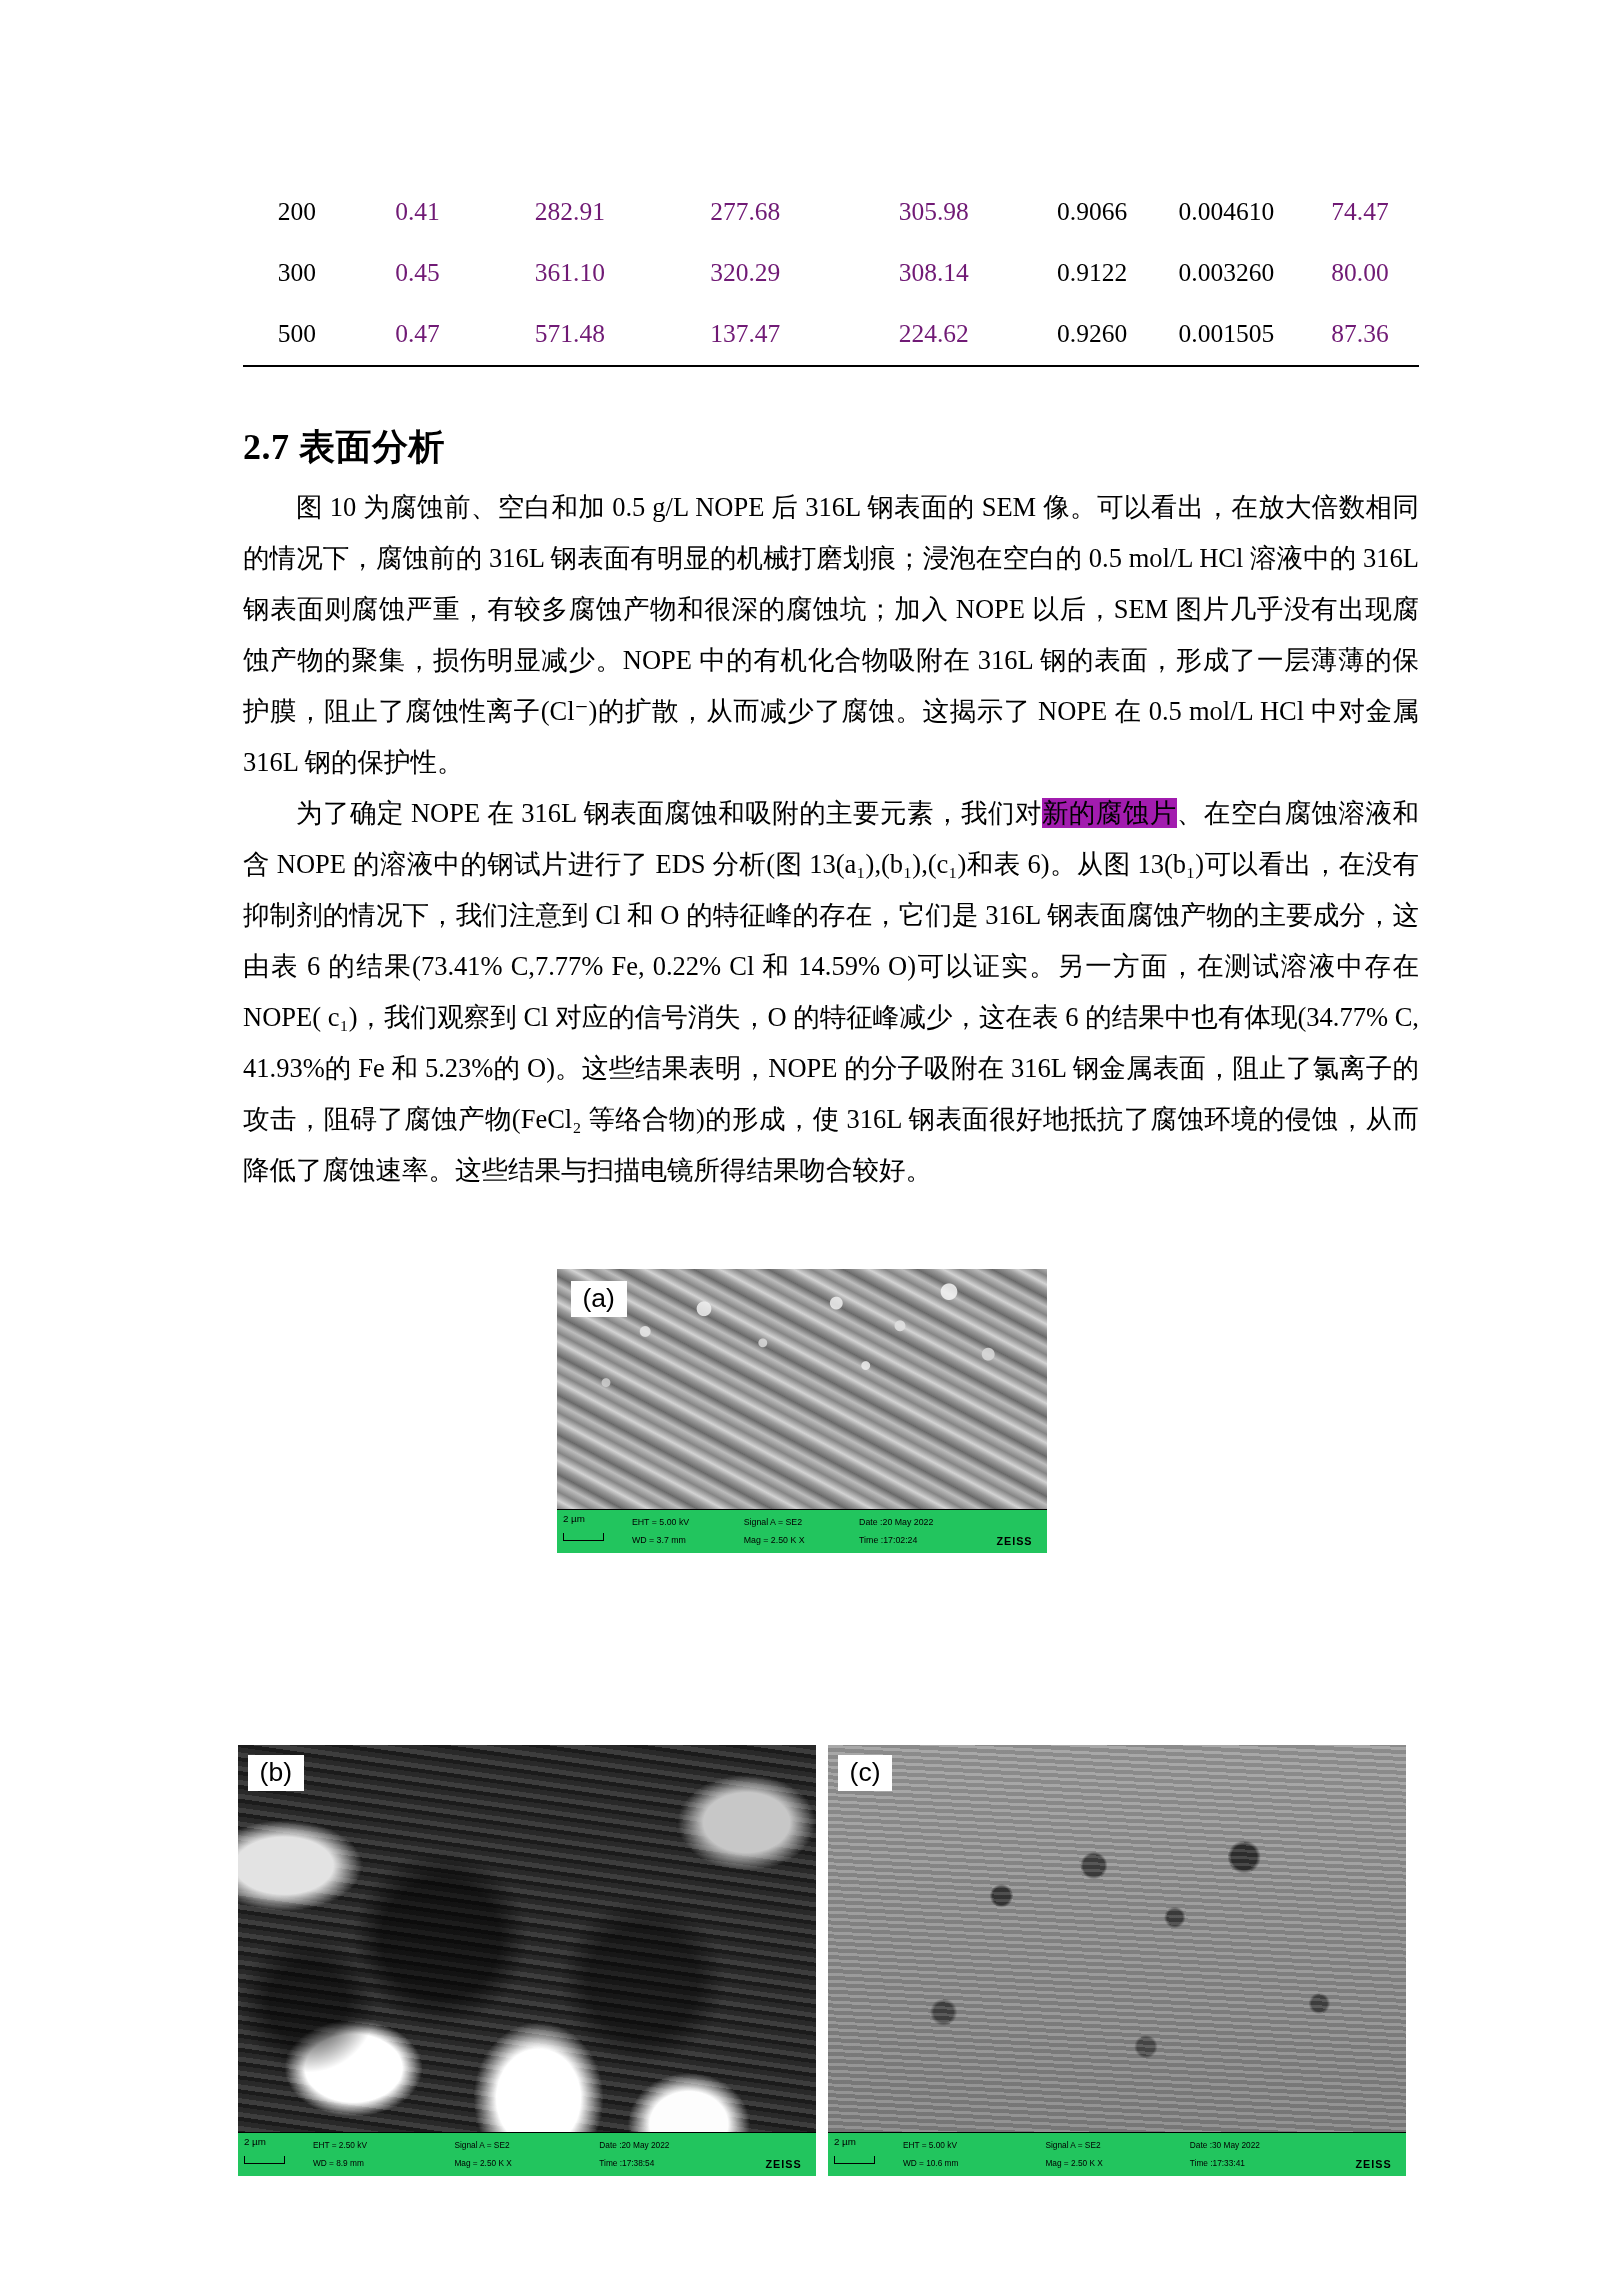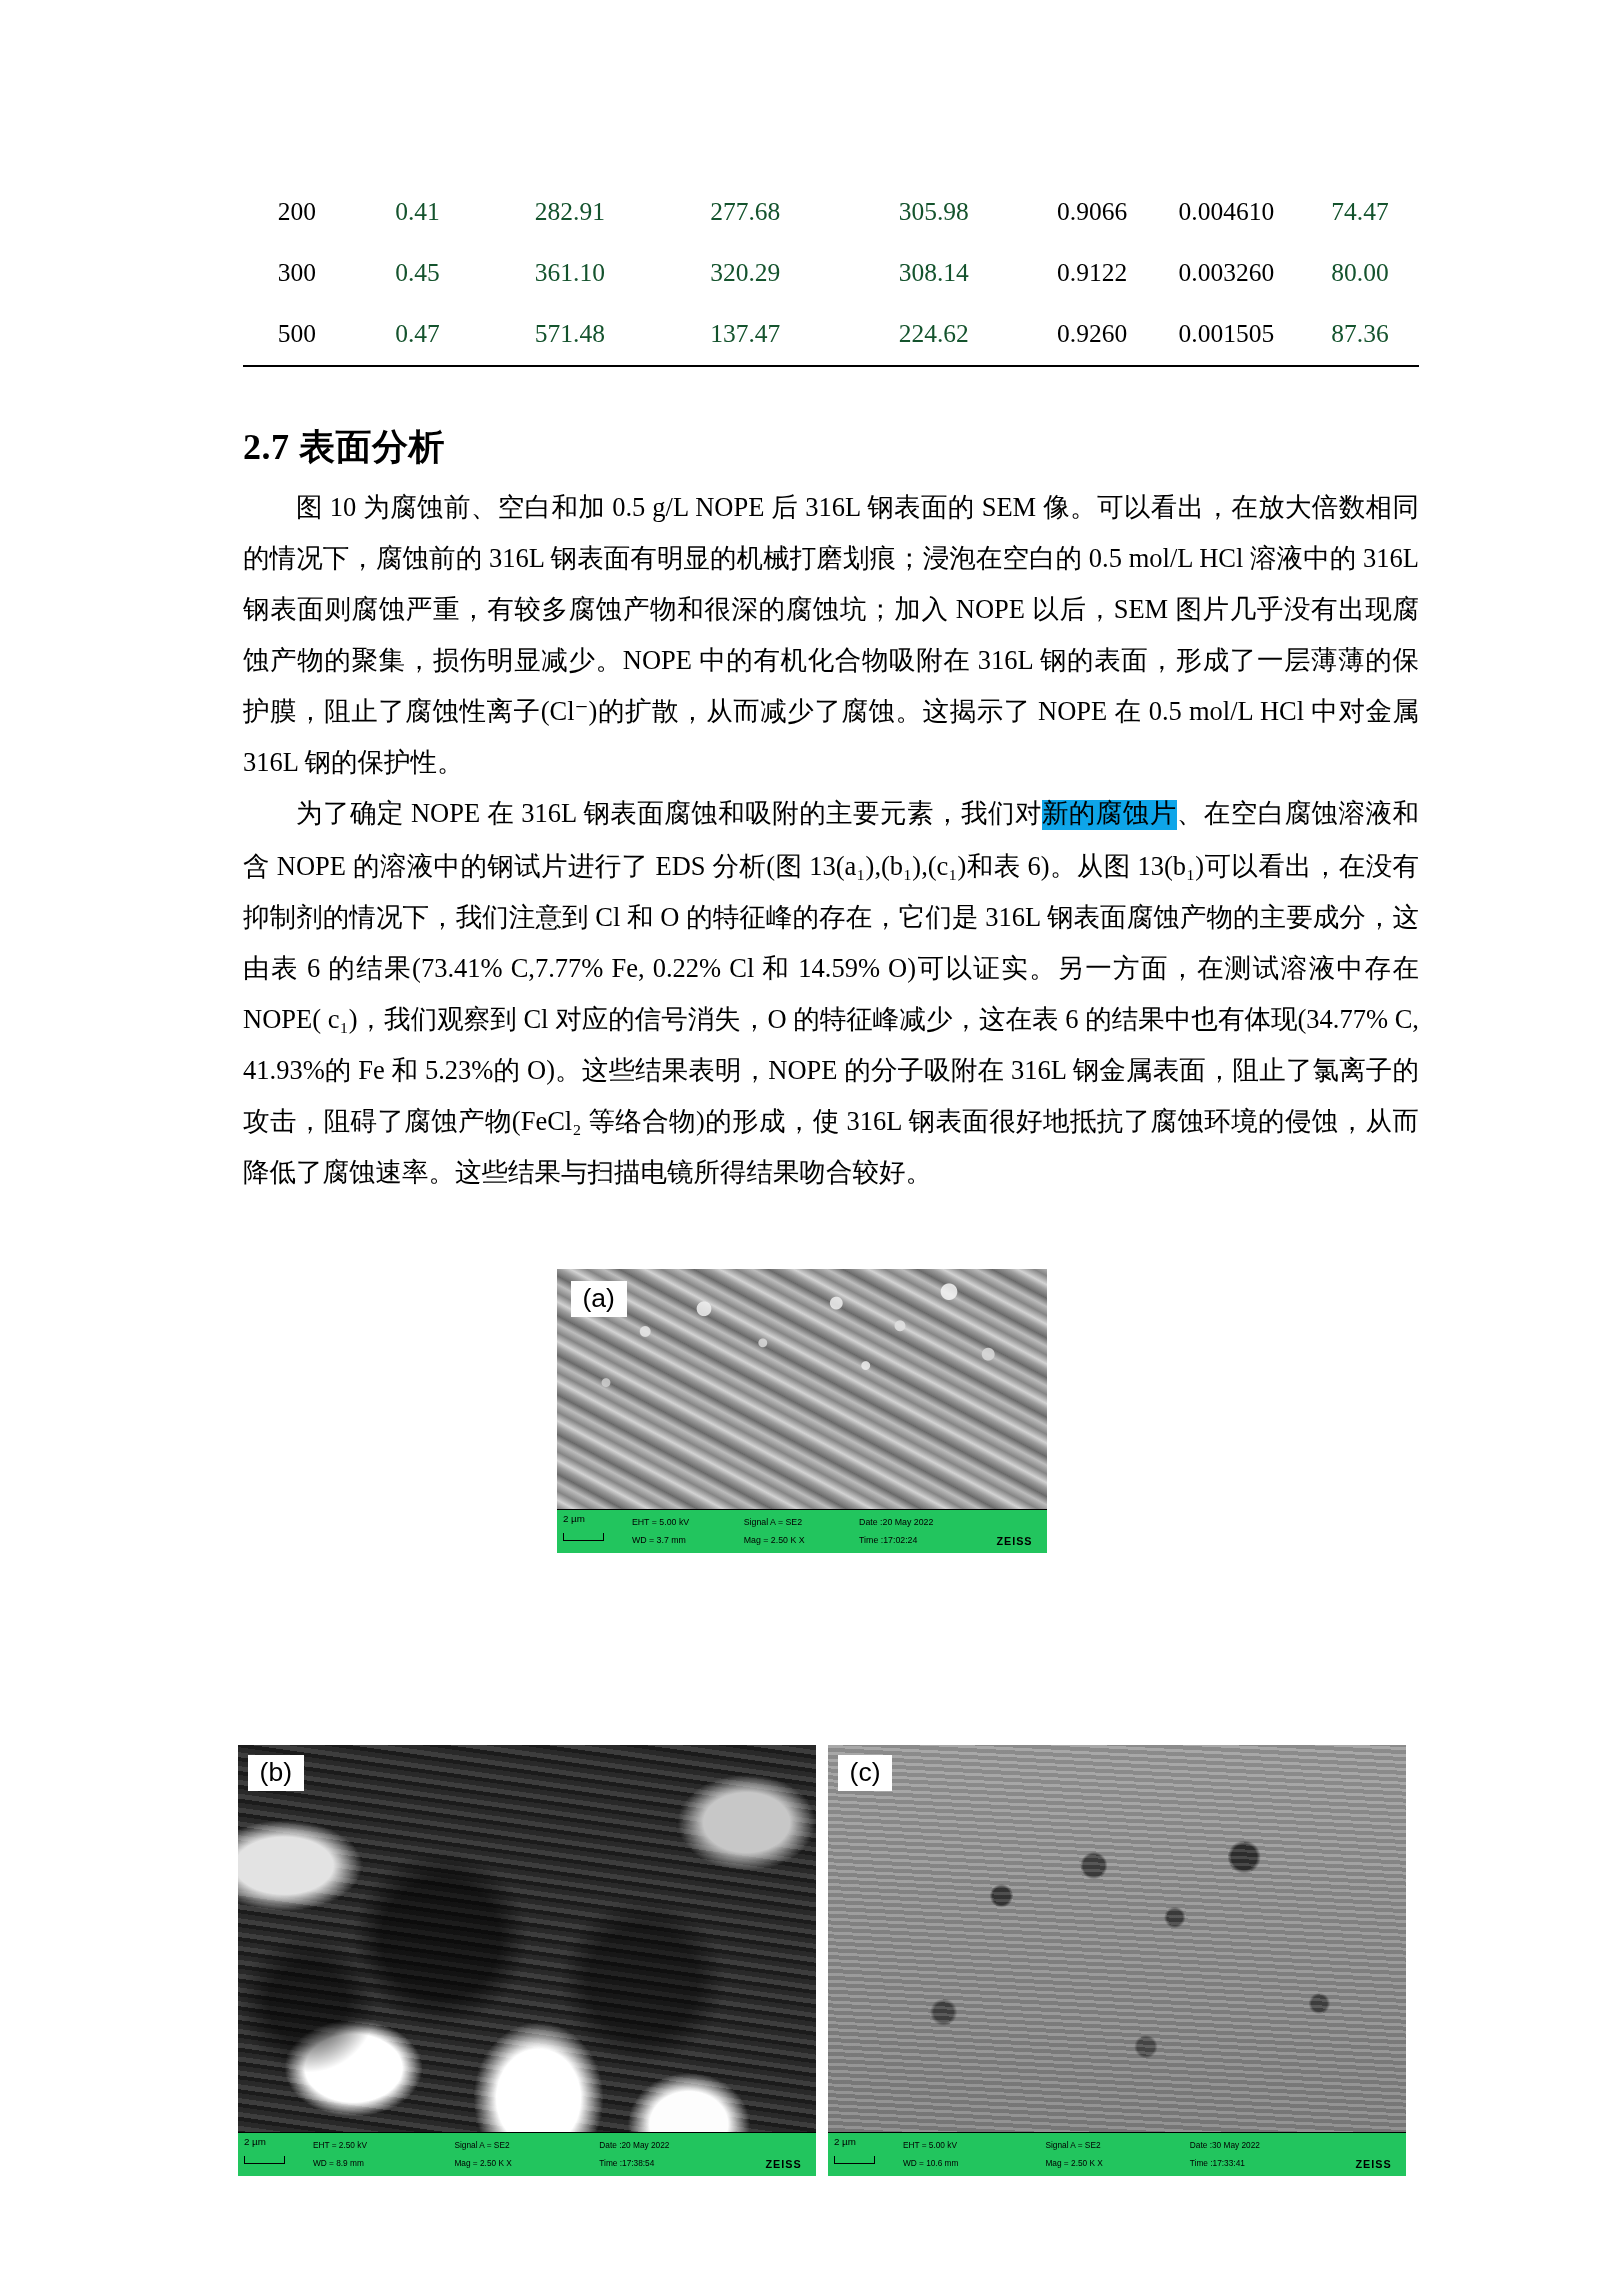--- a/index.html
+++ b/index.html
@@ -36,21 +36,21 @@
     font-family: "Liberation Serif", serif;
   }
   table.data td {
     padding: 15.7px 0 15.7px 0;
     text-align: center;
     white-space: nowrap;
   }
   table.data tr.last td {
     border-bottom: 2.9px solid #000;
   }
-  .red { color: #14532d; }
+  .red { color: #701a75; }
   .blk { color: #000; }
   td.c0 { width: 118px; text-align: left; padding-left: 27.4px; }
   td.c1 { width: 147px; }
   td.c2 { width: 186px; }
   td.c3 { width: 196px; }
   td.c4 { width: 216px; }
   td.c5 { width: 127px; }
   td.c6 { width: 157px; }
   td.c7 { width: 127px; }
 
@@ -71,22 +71,21 @@
     font-size: 26.5px;
     line-height: 51px;
     text-align: justify;
     text-justify: inter-ideograph;
   }
   .body-text p {
     margin: 0 0 0 0;
     text-indent: 2em;
   }
   .hl {
-    background: #0ea5e9;
-    font-family: Liberation Mono, monospace;
+    background: #a21caf;
   }
 
   
   .sem {
     position: absolute;
     background: #8a8a8a;
     overflow: hidden;
   }
   .sem-a {
     left: 557px;

